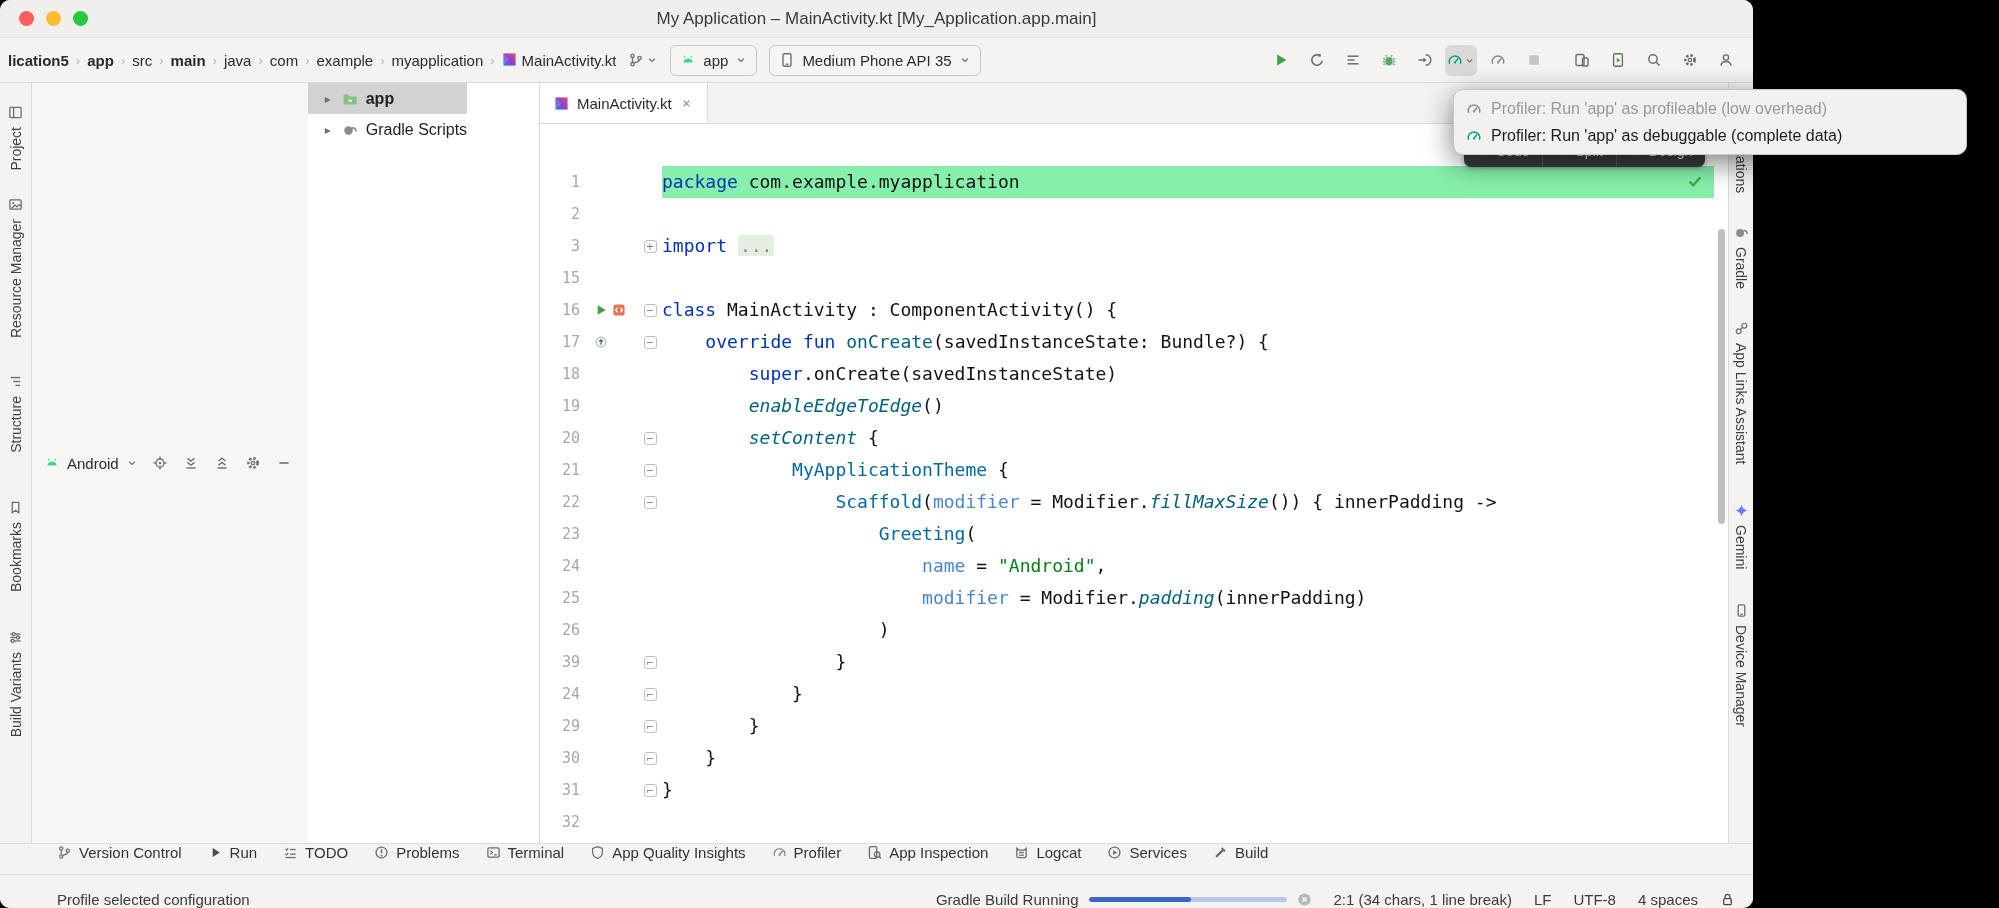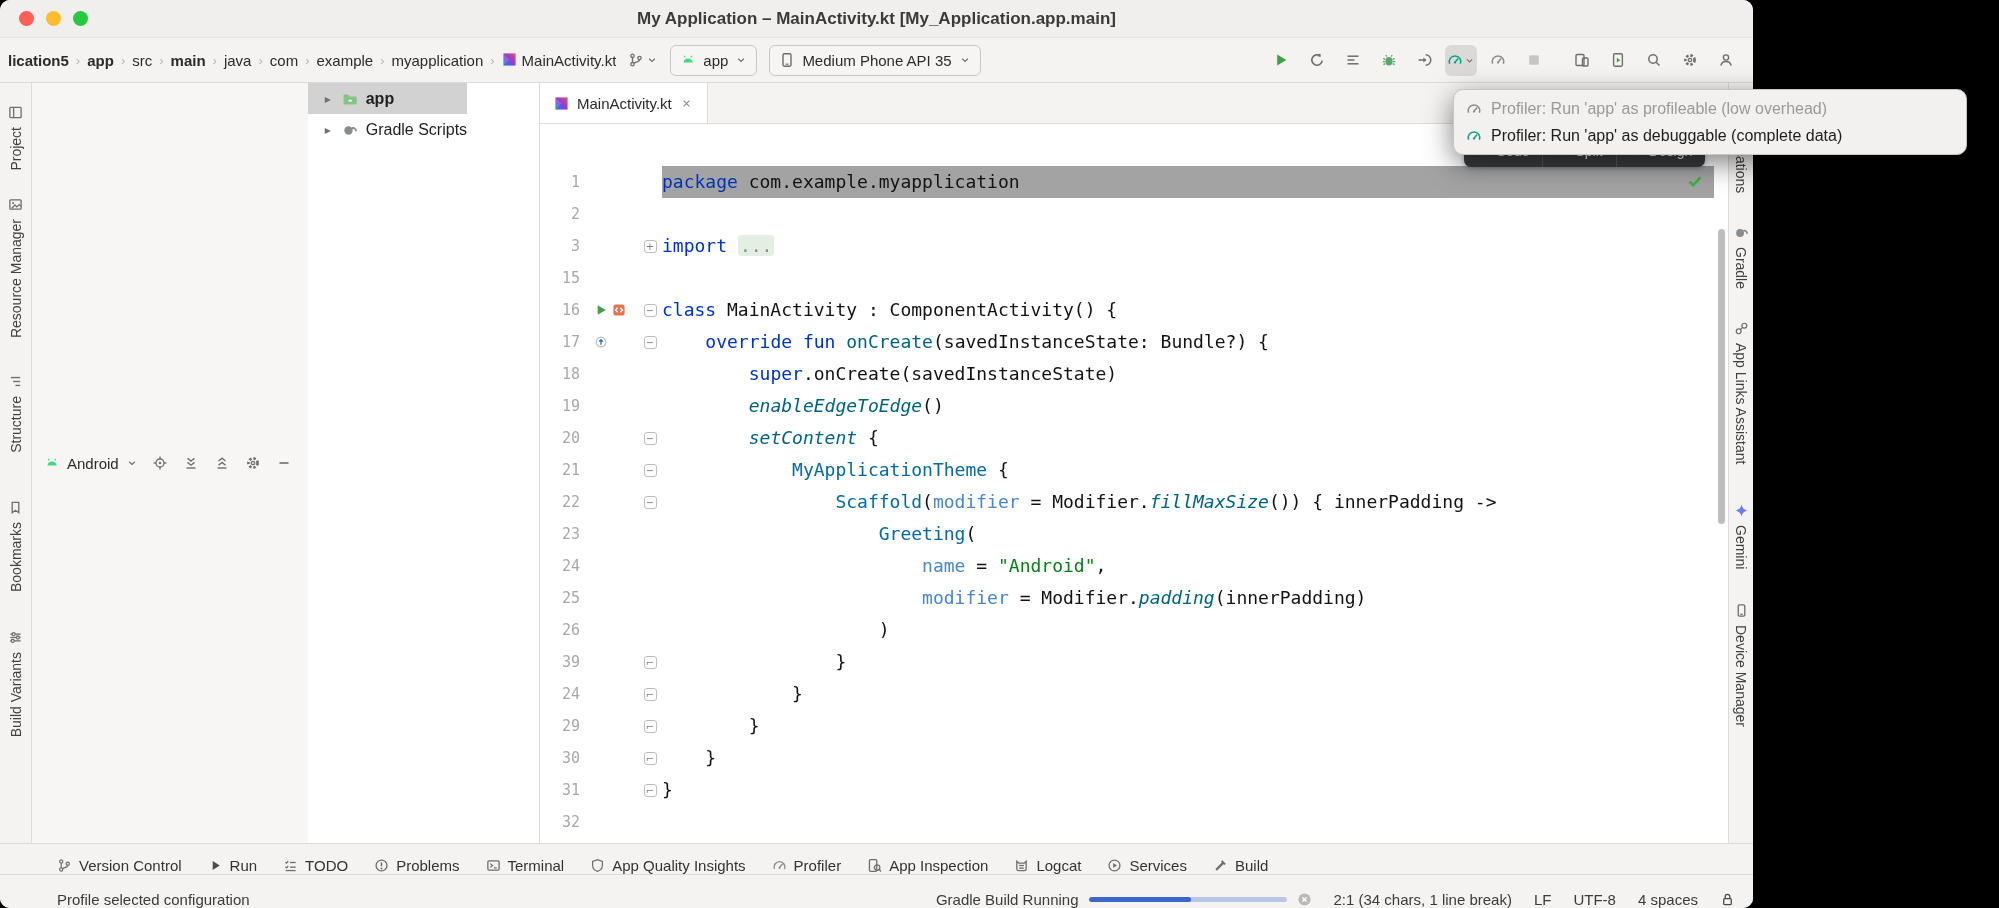--- a/index.html
+++ b/index.html
@@ -8,21 +8,21 @@
 .screen{position:relative;width:1999px;height:908px;background:#000}
 .window{position:absolute;left:0;top:0;width:1753px;height:908px;background:#fff;
   border-radius:10px;overflow:hidden;display:flex;flex-direction:column}
 
 
 .titlebar{flex:0 0 38px;background:#f0efee;display:flex;align-items:center;position:relative;
   border-bottom:1px solid #e3e2e1}
 .traffic{display:flex;gap:12px;margin-left:19px;z-index:2}
 .tl{width:15px;height:15px;border-radius:50%}
 .tl.red{background:#ff5f57}.tl.yellow{background:#febc2e}.tl.green{background:#28c840}
-.title{position:absolute;left:0;right:0;text-align:center;font-weight:bold;font-size:17px;color:#3a3a3a}
+.title{position:absolute;left:0;right:0;text-align:center;font-weight:normal;font-size:17px;color:#3a3a3a}
 
 
 .toolbar{flex:0 0 45px;background:#f4f3f2;border-bottom:1px solid #dcdbda;display:flex;
   align-items:center;padding:0 8px;white-space:nowrap}
 .crumbs{display:flex;align-items:center;font-size:15px;color:#2b2b2b;overflow:hidden}
 .crumb{display:flex;align-items:flex-start;gap:5px}
 .crumb.b .clabel{font-weight:bold}
 .csep{color:#b6b5b4;margin:0 7px;font-size:13px}
 .vcs{margin-left:12px;display:flex;align-items:center;gap:2px}
 .combo{margin-left:12px;display:flex;align-items:center;gap:7px;border:1px solid #c8c7c6;
@@ -70,21 +70,21 @@
   background:#fff;border-right:1px solid #dcdbda}
 .ebody{flex:1;position:relative;background:#fff;overflow:hidden}
 #lines{padding-top:42px}
 .eline{display:flex;height:32px;align-items:center}
 .lnum{flex:0 0 46px;text-align:right;padding-right:6px;
   font-family:"DejaVu Sans Mono",monospace;font-size:15px;color:#a8a8a8}
 .licons{flex:0 0 52px;display:flex;align-items:center;gap:4px;padding-left:8px}
 .lfold{flex:0 0 24px;display:flex;justify-content:center;align-items:center}
 .lcode{flex:1;font-family:"DejaVu Sans Mono",monospace;font-size:18px;line-height:32px;
   white-space:pre;color:#121212;margin-right:14px}
-.lcode.sel{background:#a3a3a3}
+.lcode.sel{background:#86efac}
 .tok-kw{color:#0033b3}
 .tok-fn{color:#00627a}
 .tok-cfn{color:#00627a;font-style:italic}
 .tok-comp{color:#0369a1}
 .tok-arg{color:#4a86c8}
 .tok-str{color:#067d17}
 .tok-fld{background:#e4efe4;border-radius:3px;color:#8c8c8c;padding:0 2px}
 .fmark{width:13px;height:13px;border:1px solid #bdbdbd;border-radius:3px;background:#fff;
   color:#7c7c7c;font-size:10px;line-height:11px;text-align:center;
   font-family:"DejaVu Sans",sans-serif}
@@ -92,21 +92,21 @@
 .scrollthumb{position:absolute;right:3px;top:105px;width:7px;height:295px;
   background:rgba(110,110,110,.45);border-radius:4px}
 .modes{position:absolute;left:924px;top:10px;height:33px;background:#3b3d40;border-radius:7px;
   display:flex;align-items:center;z-index:5;color:#e9e9e9;font-size:14px;
   box-shadow:0 1px 4px rgba(0,0,0,.3)}
 .mseg{display:flex;align-items:center;gap:6px;padding:0 13px;height:100%;border-right:1px solid #55575b}
 .mseg:last-child{border-right:none}
 
 
 .bbar{flex:0 0 31px;background:#f4f3f2;border-top:1px solid #dcdbda;display:flex;
-  align-items:flex-end;gap:26px;padding-left:57px;font-size:15px;color:#333;white-space:nowrap}
+  align-items:flex-start;gap:26px;padding-left:57px;font-size:15px;color:#333;white-space:nowrap}
 .bitem{display:flex;align-items:center;gap:7px}
 .sbar{flex:0 0 32px;background:#f4f3f2;border-top:1px solid #dcdbda;display:flex;
   align-items:center;gap:22px;padding:16px 18px 0 57px;font-size:15px;color:#3b3b3b;white-space:nowrap}
 .sgroup{margin-left:auto;display:flex;align-items:center;gap:10px}
 .pbar{width:198px;height:5px;border-radius:3px;background:#b9c6e6;overflow:hidden;display:inline-block}
 .pfill{display:block;height:100%;background:#3d66c9;border-radius:3px}
 
 
 .popup{position:absolute;left:1453px;top:89px;width:514px;background:#f2f1f0;
   border:1px solid #c7c6c5;border-radius:10px;box-shadow:0 8px 28px rgba(0,0,0,.5);

